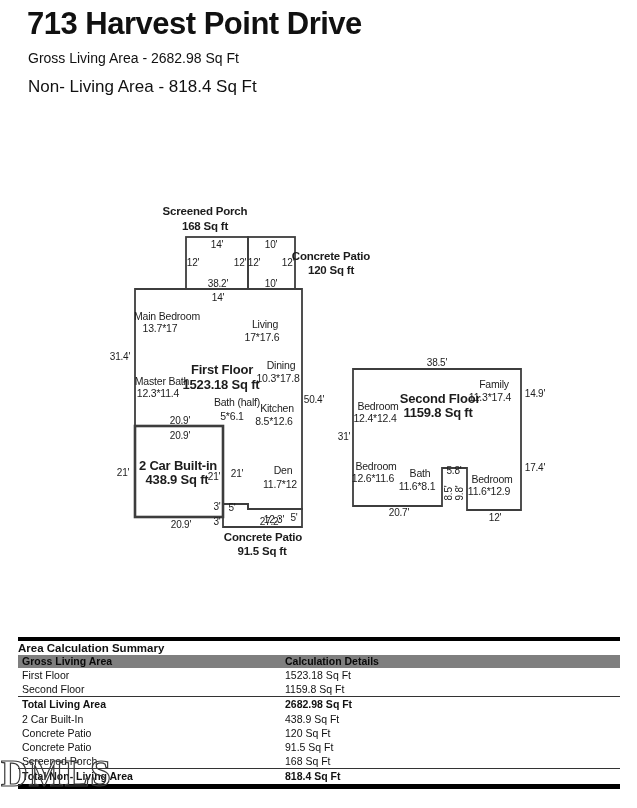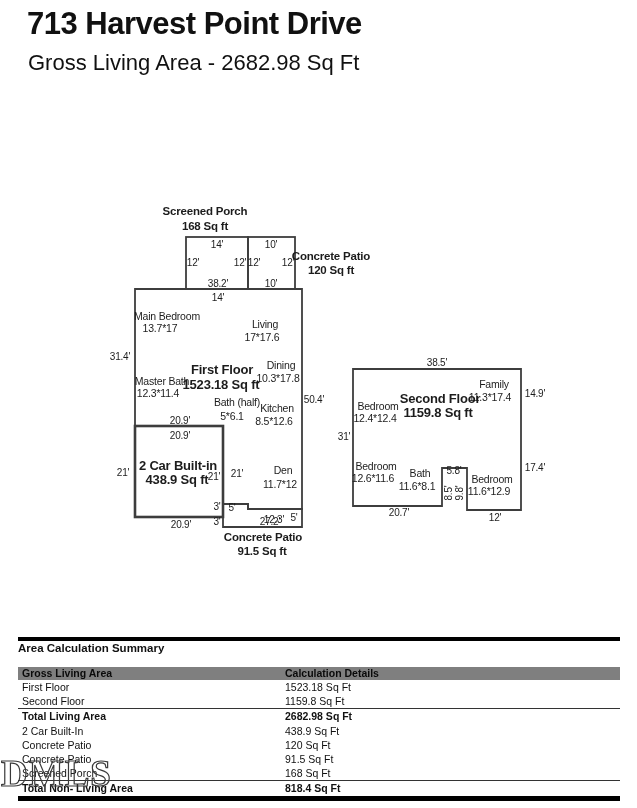--- a/index.html
+++ b/index.html
@@ -2,57 +2,58 @@
 <html><head>
 <meta charset="utf-8">
 <style>
   html,body { margin:0; padding:0; background:#ffffff; }
   .page {
     position:relative; width:637px; height:808px; background:#fff;
     font-family:"Liberation Sans", sans-serif; color:#111; overflow:hidden;
   }
   
   .hdr-title { position:absolute; left:27px; top:6px; font-size:31px; font-weight:bold; letter-spacing:-0.5px; }
-  .hdr-sub1  { position:absolute; left:28px; top:50px; font-size:22px; }
+  .hdr-sub1  { position:absolute; left:28px; top:50px; font-size:14px; }
   .hdr-sub2  { position:absolute; left:28px; top:77px; font-size:17px; }
 
   
   .sketch { position:absolute; left:0; top:0; width:637px; height:808px; }
   .lbl { position:absolute; transform:translate(-50%,-50%); white-space:nowrap;
          font-size:10px; color:#1c1c1c; letter-spacing:-0.2px; line-height:1; }
   .room { font-size:10.5px; }
   .area-bold { font-weight:bold; font-size:11.5px; }
   .floor-bold { font-weight:bold; font-size:13px; }
   .vert { transform:translate(-50%,-50%) rotate(-90deg); }
 
   
   .caltbl { position:absolute; left:18px; top:637px; width:602px; font-size:10.5px; }
   .bar-thick-top { height:4px; background:#000; }
   .bar-thick-bot { height:5px; background:#000; }
   .tbl-title { height:14px; line-height:14px; text-align:left; font-weight:bold; font-size:11.5px; }
-  .tbl-gray { position:relative; height:13px; line-height:13px; background:#7f7f7f; font-weight:bold; color:#0a0a0a;margin-top:12px; }
+  .tbl-gray { position:relative; height:13px; line-height:13px; background:#7f7f7f; font-weight:bold; color:#0a0a0a; }
   .tbl-row  { position:relative; height:14px; line-height:14px; }
   .tbl-row-total { position:relative; height:15px; line-height:15px; font-weight:bold; border-top:1px solid #333; }
   .c1 { padding-left:4px; display:inline-block; }
   .c2 { position:absolute; left:267px; top:0; }
 
   
   .watermark {
     position:absolute; left:1px; top:752px; font-family:"Liberation Serif", serif;
     font-size:37px; font-weight:bold; letter-spacing:1px;
     color:rgba(255,255,255,0.05); -webkit-text-stroke:1.2px #3a3a3a;
   }
 </style>
 </head>
 <body>
 
 <div class="page">
 
   <div class="hdr-title">713 Harvest Point Drive</div>
   <div class="hdr-sub1">Gross Living Area - 2682.98 Sq Ft</div>
+  <div class="hdr-sub2">Non- Living Area - 818.4 Sq Ft</div>
 
   <svg class="sketch" viewBox="0 0 637 808" xmlns="http://www.w3.org/2000/svg">
     <g fill="none" stroke="#3d3d3d" stroke-width="1.8">
       <rect x="186" y="237" width="62" height="52"></rect>
       <rect x="248" y="237" width="47" height="52"></rect>
       <polygon points="135,289 302,289 302,509 248,509 248,504 223,504 223,517 135,517"></polygon>
       <rect x="135" y="426" width="88" height="91" stroke-width="2.6"></rect>
       <polygon points="223,504 248,504 248,509 302,509 302,527 223,527"></polygon>
       <polygon points="353,369 521,369 521,510 467,510 467,468 442,468 442,506 353,506"></polygon>
     </g>

